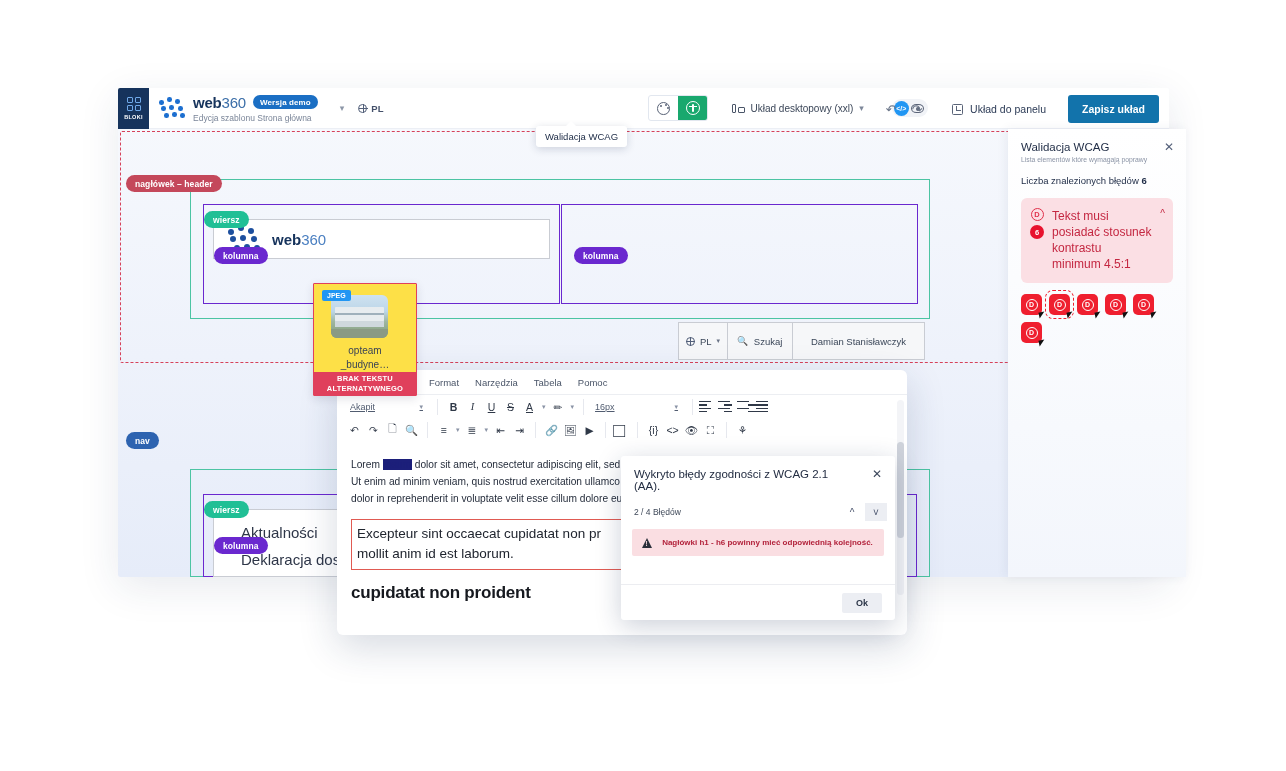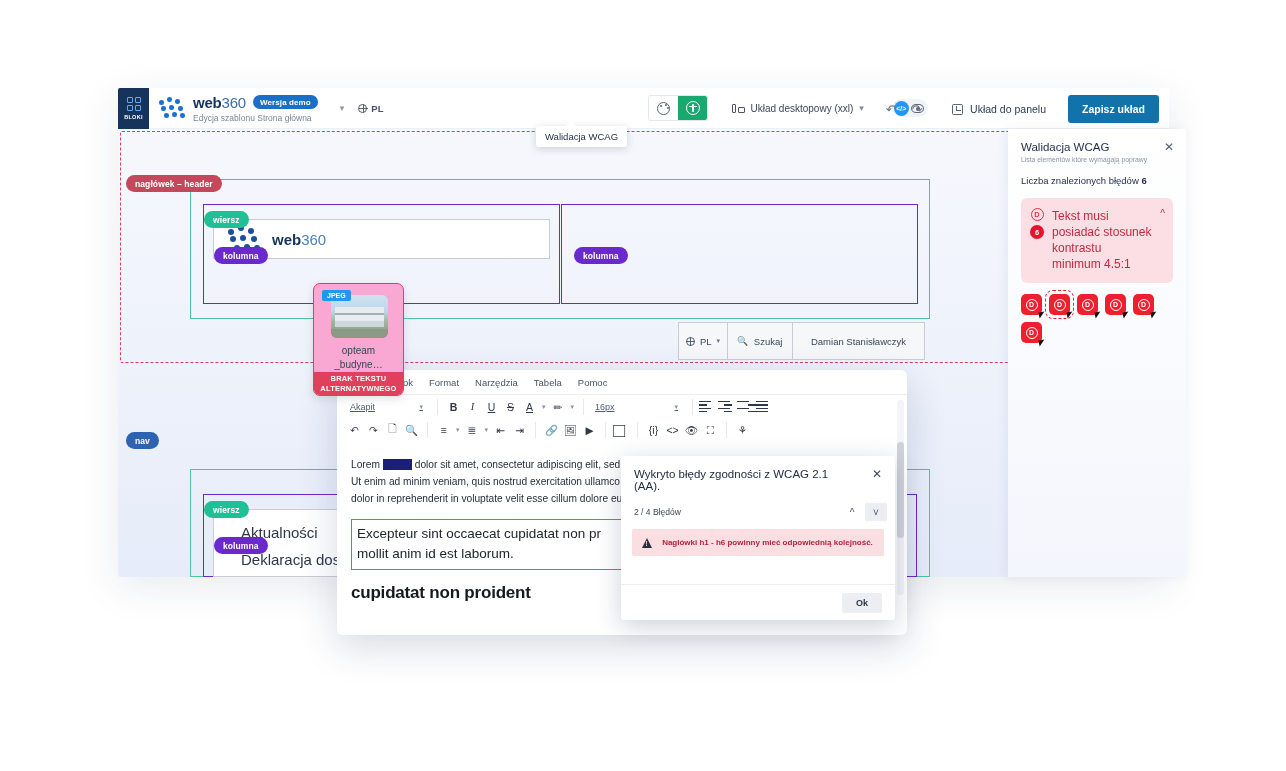--- a/index.html
+++ b/index.html
@@ -139,22 +139,22 @@
   .plus {
     position:absolute; width:18px;height:18px;border-radius:50%;
     display:flex;align-items:center;justify-content:center;color:#fff;font-size:13px;line-height:1;
     font-weight:300; cursor:pointer;
   }
   .plus-teal{ background:#20bf95; }
   .plus-purple{ background:#6a28cf; }
 
   
   .imgcard {
-    position:absolute; left:313px; top:283px; width:91px; height:113px;
-    background:#f9a8d4; border:1.6px solid #e0405c; border-radius:7px; z-index:30;
+    position:absolute; left:313px; top:283px; width:104px; height:113px;
+    background:#fde047; border:1.6px solid #e0405c; border-radius:1px; z-index:30;
     box-shadow:0 3px 10px rgba(40,40,70,.13); overflow:hidden;
   }
   .jpeg-lbl{position:absolute;left:8px;top:6px;background:#2196f3;color:#fff;font-size:7px;font-weight:700;border-radius:2px;padding:2px 5px;z-index:3;}
   .thumb{position:absolute;left:17px;top:11px;width:57px;height:43px;border-radius:6px;overflow:hidden;
     background:linear-gradient(180deg,#cfe2f0 0%,#bcd6e8 38%,#9fb6a0 62%,#7f9b78 100%);}
   .thumb .bld{position:absolute;left:4px;top:12px;width:49px;height:20px;background:#e7ecef;border-radius:1px;
      box-shadow:inset 0 -6px 0 #cfd8dd;}
   .thumb .bld:after{content:"";position:absolute;left:0;top:6px;width:49px;height:2px;background:#9fb0bb;}
   .thumb .road{position:absolute;left:0;bottom:0;width:57px;height:9px;background:#8a9a84;}
   .imgname{position:absolute;left:0;top:60px;width:100%;text-align:center;font-size:10px;color:#3a4355;line-height:14px;}

